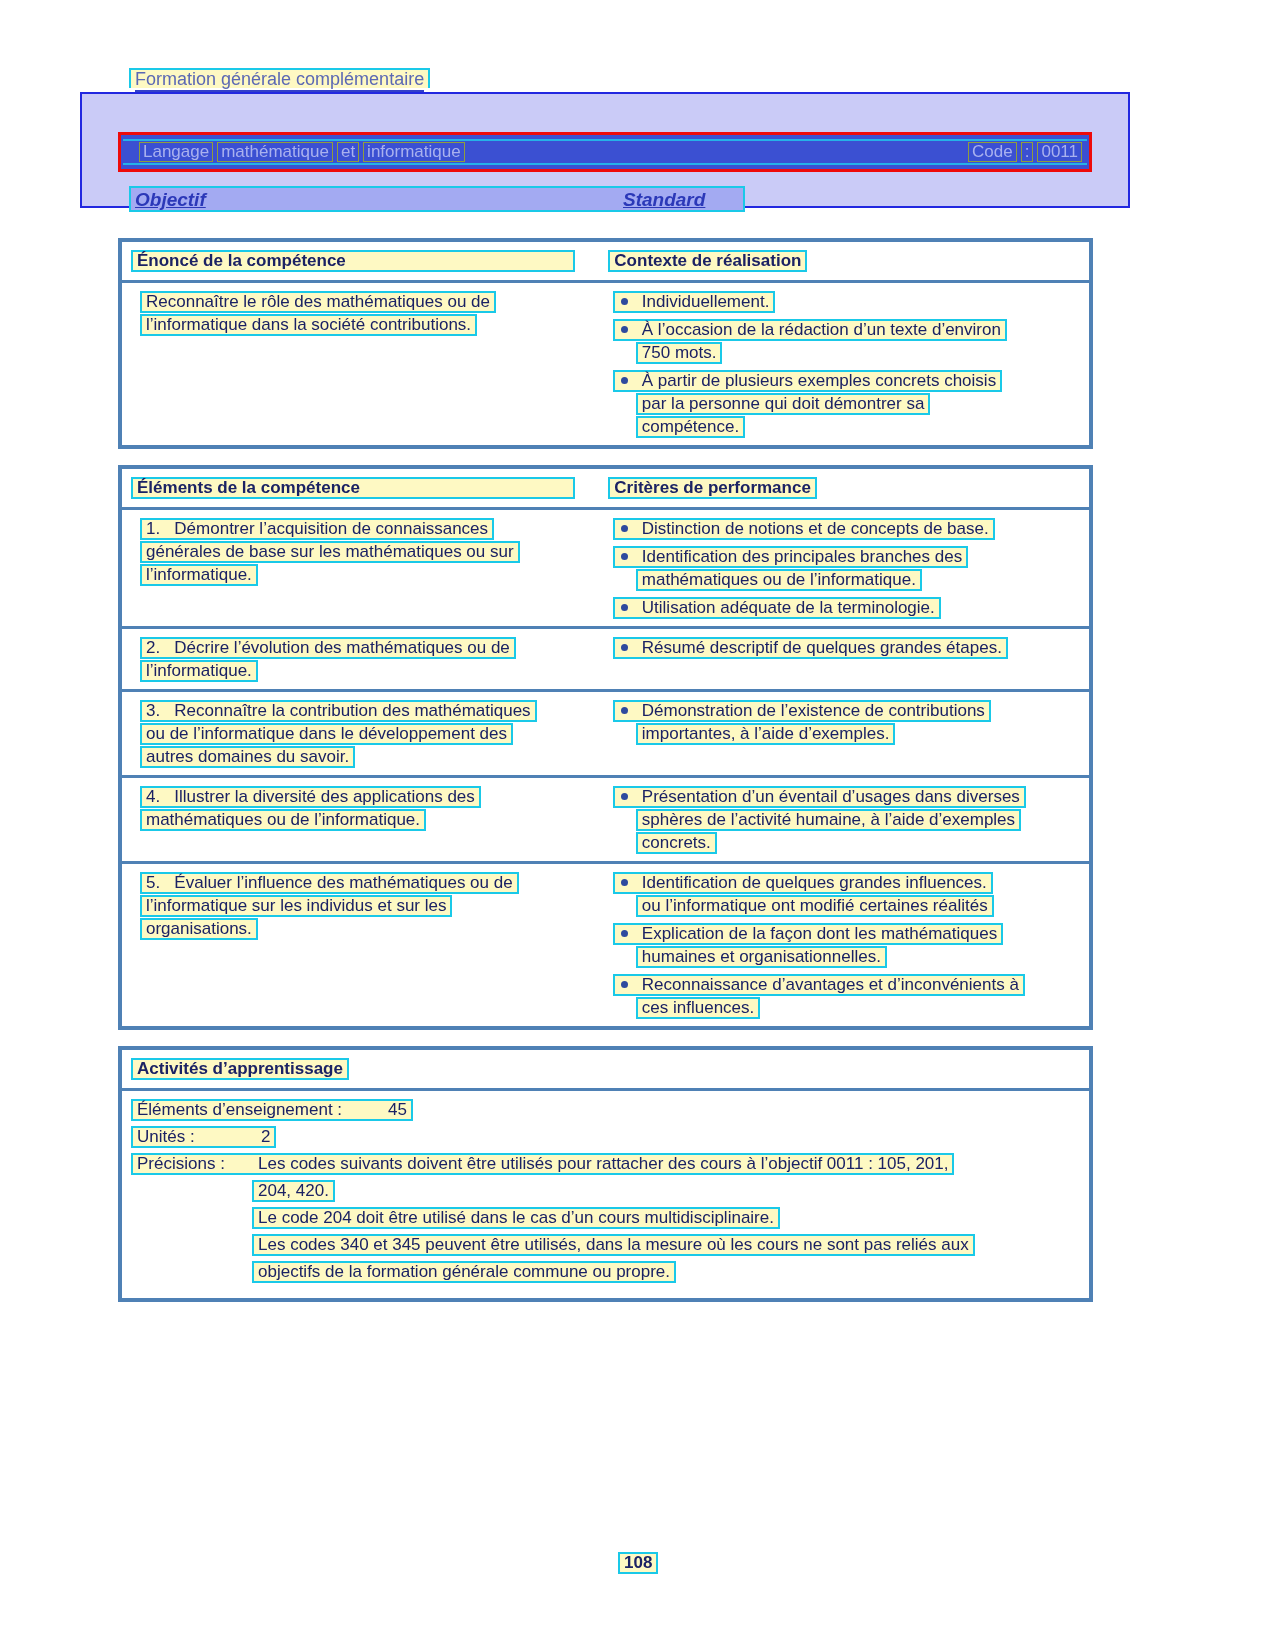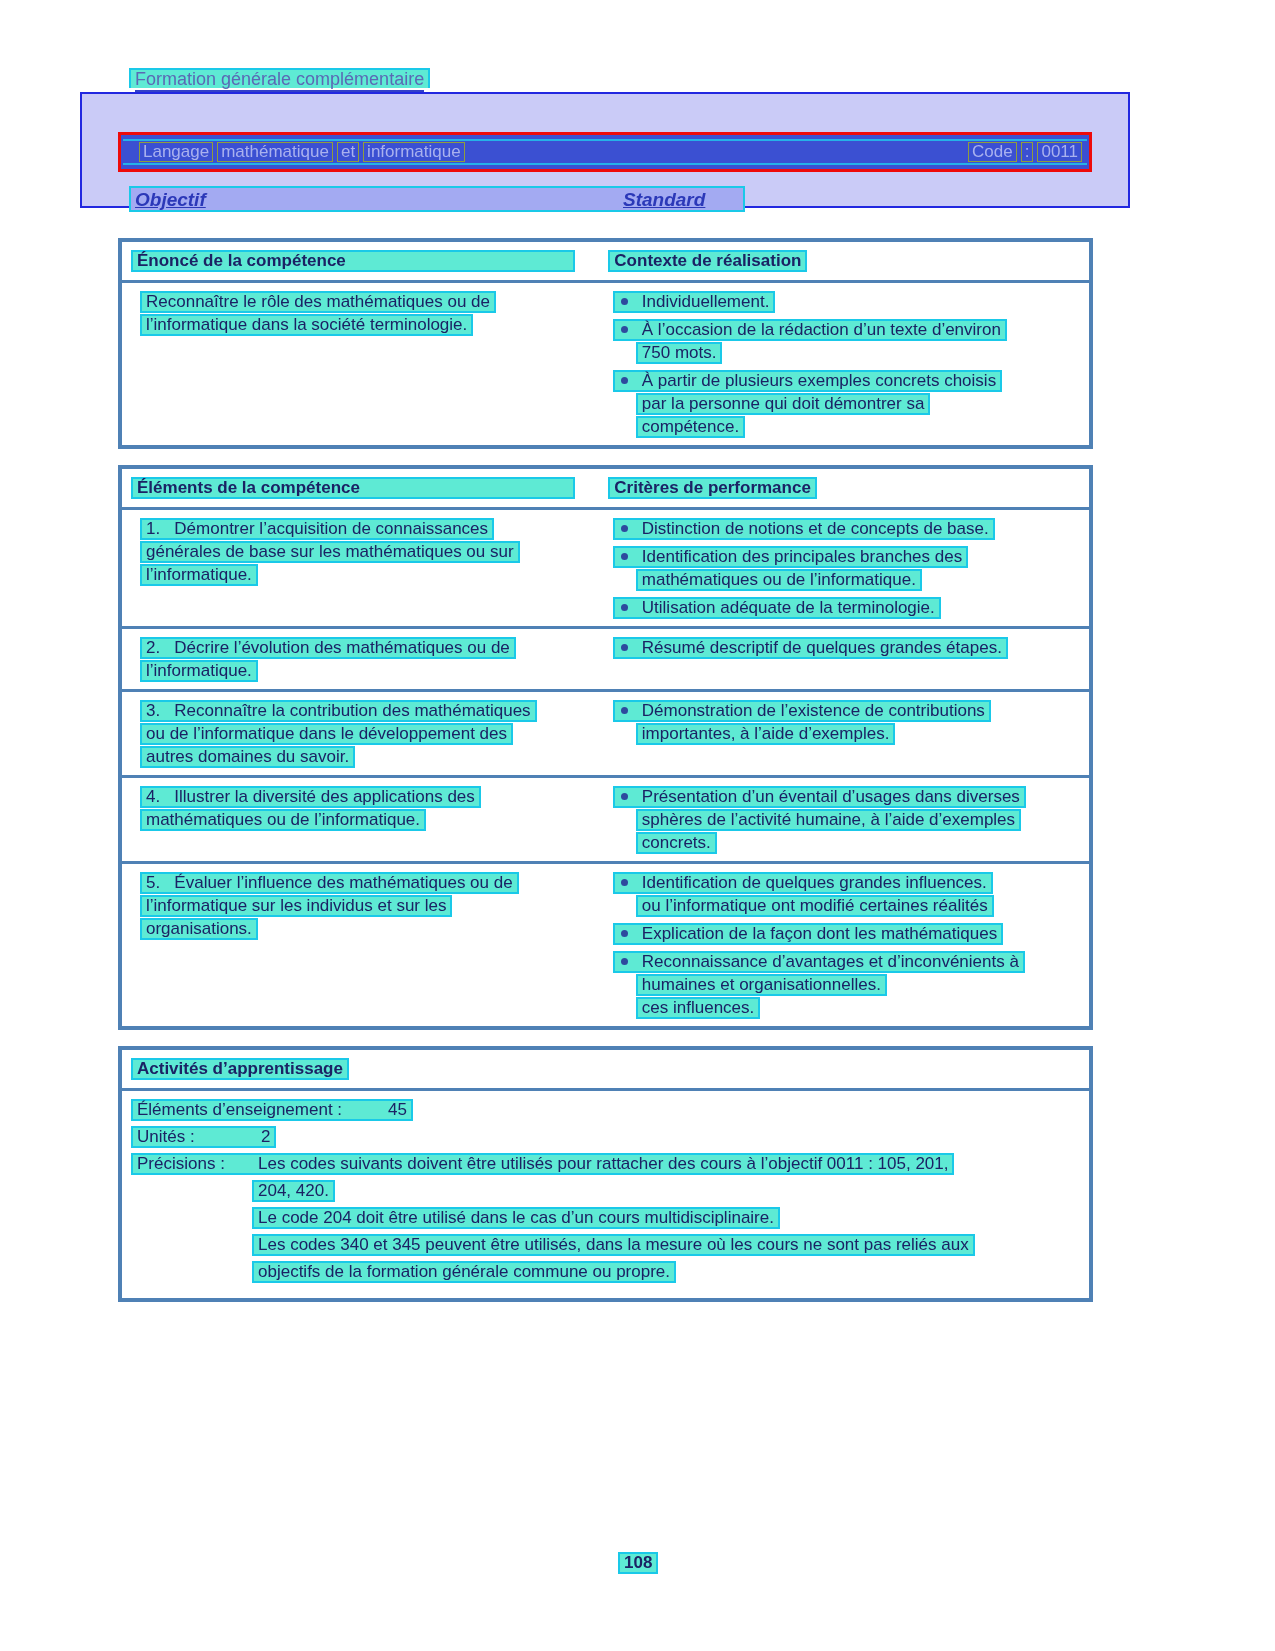--- a/index.html
+++ b/index.html
@@ -8,21 +8,21 @@
     width:1275px;height:1651px;
     background:#ffffff;
     font-family:"Liberation Sans", sans-serif;
     color:#1b2264;
     overflow:hidden;
   }
   
   .line{margin-bottom:1px;}
   .hl{
     display:inline-block;
-    background:#5eead4;
+    background:#fef9c3;
     border:2px solid #1ac9e8;
     padding:0 4px;
     line-height:18px;
     font-size:17px;
     white-space:pre;
     color:#1b2264;
   }
   .dot{
     display:inline-block;width:7px;height:7px;border-radius:50%;
     background:#2e4a9e;margin:0 14px 2px 2px;vertical-align:middle;
@@ -124,21 +124,21 @@
   <div class="content">
 
     <div class="tbl">
       <div class="thead">
         <div><span class="hl hdr wide">Énoncé de la compétence</span></div>
         <div><span class="hl hdr">Contexte de réalisation</span></div>
       </div>
       <div class="trow">
         <div class="cell cell-left">
             <div class="line"><span class="hl"><span>Reconnaître le rôle des mathématiques ou de</span></span></div>
-            <div class="line"><span class="hl"><span>l’informatique dans la société terminologie.</span></span></div>
+            <div class="line"><span class="hl"><span>l’informatique dans la société contributions.</span></span></div>
           </div>
         <div class="cell cell-right">
             <div class="line bullet"><span class="hl"><i class="dot"></i><span>Individuellement.</span></span></div>
             <div class="line bullet"><span class="hl"><i class="dot"></i><span>À l’occasion de la rédaction d’un texte d’environ</span></span></div>
             <div class="line indent"><span class="hl"><span>750 mots.</span></span></div>
             <div class="line bullet"><span class="hl"><i class="dot"></i><span>À partir de plusieurs exemples concrets choisis</span></span></div>
             <div class="line indent"><span class="hl"><span>par la personne qui doit démontrer sa</span></span></div>
             <div class="line indent"><span class="hl"><span>compétence.</span></span></div>
           </div>
       </div>
@@ -196,22 +196,22 @@
       <div class="trow">
         <div class="cell cell-left">
             <div class="line"><span class="hl"><span>5.   Évaluer l’influence des mathématiques ou de</span></span></div>
             <div class="line indent"><span class="hl"><span>l’informatique sur les individus et sur les</span></span></div>
             <div class="line indent"><span class="hl"><span>organisations.</span></span></div>
           </div>
         <div class="cell cell-right">
             <div class="line bullet"><span class="hl"><i class="dot"></i><span>Identification de quelques grandes influences.</span></span></div>
             <div class="line indent"><span class="hl"><span>ou l’informatique ont modifié certaines réalités</span></span></div>
             <div class="line bullet"><span class="hl"><i class="dot"></i><span>Explication de la façon dont les mathématiques</span></span></div>
+            <div class="line indent"><span class="hl"><span>humaines et organisationnelles.</span></span></div>
             <div class="line bullet"><span class="hl"><i class="dot"></i><span>Reconnaissance d’avantages et d’inconvénients à</span></span></div>
-            <div class="line indent"><span class="hl"><span>humaines et organisationnelles.</span></span></div>
             <div class="line indent"><span class="hl"><span>ces influences.</span></span></div>
           </div>
       </div>
     </div>
 
     <div class="tbl">
       <div class="thead" style="grid-template-columns:1fr;">
         <div><span class="hl hdr">Activités d’apprentissage</span></div>
       </div>
       <div class="act-body">

